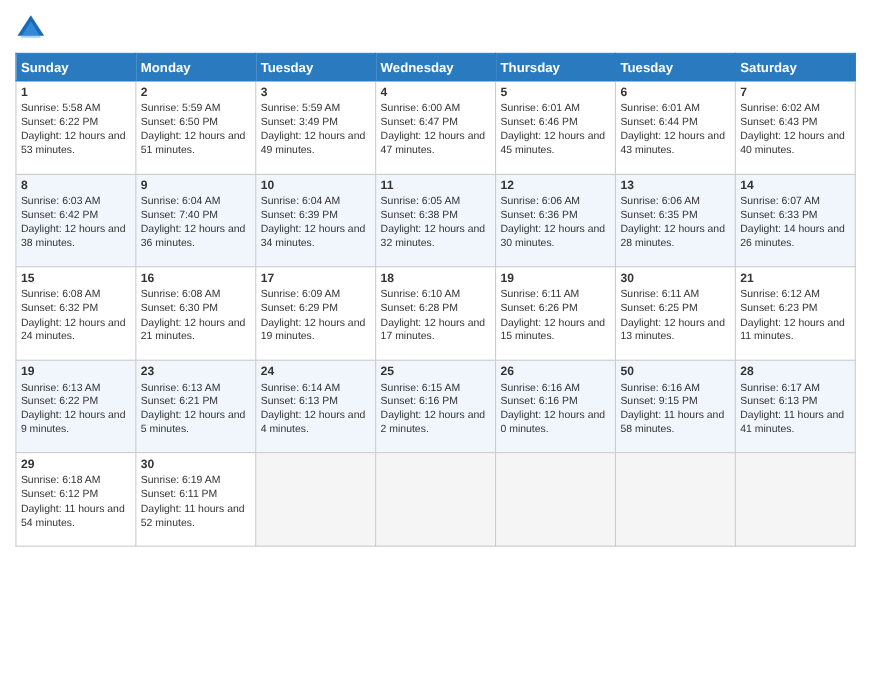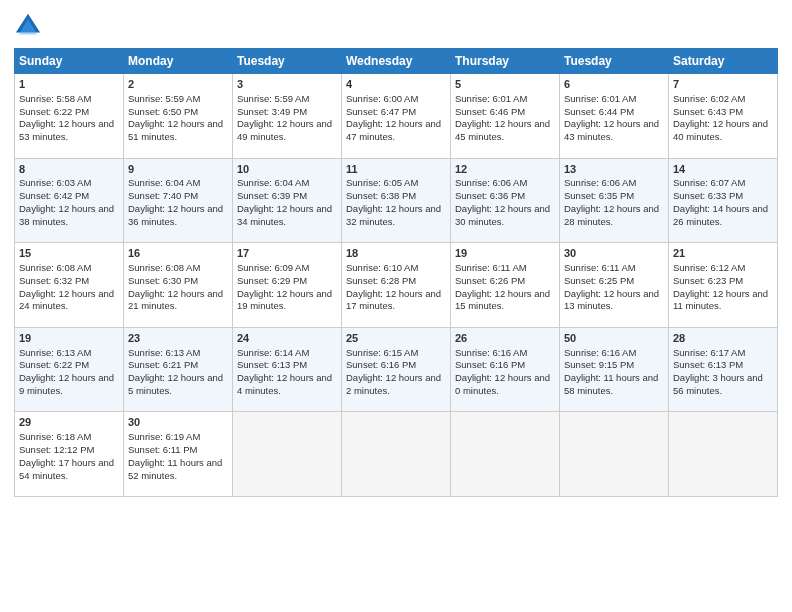--- a/index.html
+++ b/index.html
@@ -161,24 +161,24 @@
           <td><span class="day-num">30</span><span>Sunrise: 6:11 AM</span><br><span>Sunset: 6:25 PM</span><br><span>Daylight: 12 hours and 13 minutes.</span></td>
           <td><span class="day-num">21</span><span>Sunrise: 6:12 AM</span><br><span>Sunset: 6:23 PM</span><br><span>Daylight: 12 hours and 11 minutes.</span></td>
         </tr>
         <tr>
           <td><span class="day-num">19</span><span>Sunrise: 6:13 AM</span><br><span>Sunset: 6:22 PM</span><br><span>Daylight: 12 hours and 9 minutes.</span></td>
           <td><span class="day-num">23</span><span>Sunrise: 6:13 AM</span><br><span>Sunset: 6:21 PM</span><br><span>Daylight: 12 hours and 5 minutes.</span></td>
           <td><span class="day-num">24</span><span>Sunrise: 6:14 AM</span><br><span>Sunset: 6:13 PM</span><br><span>Daylight: 12 hours and 4 minutes.</span></td>
           <td><span class="day-num">25</span><span>Sunrise: 6:15 AM</span><br><span>Sunset: 6:16 PM</span><br><span>Daylight: 12 hours and 2 minutes.</span></td>
           <td><span class="day-num">26</span><span>Sunrise: 6:16 AM</span><br><span>Sunset: 6:16 PM</span><br><span>Daylight: 12 hours and 0 minutes.</span></td>
           <td><span class="day-num">50</span><span>Sunrise: 6:16 AM</span><br><span>Sunset: 9:15 PM</span><br><span>Daylight: 11 hours and 58 minutes.</span></td>
-          <td><span class="day-num">28</span><span>Sunrise: 6:17 AM</span><br><span>Sunset: 6:13 PM</span><br><span>Daylight: 3 hours and 56 minutes.</span></td>
+          <td><span class="day-num">28</span><span>Sunrise: 6:17 AM</span><br><span>Sunset: 6:13 PM</span><br><span>Daylight: 11 hours and 41 minutes.</span></td>
         </tr>
         <tr>
-          <td><span class="day-num">29</span><span>Sunrise: 6:18 AM</span><br><span>Sunset: 12:12 PM</span><br><span>Daylight: 17 hours and 54 minutes.</span></td>
+          <td><span class="day-num">29</span><span>Sunrise: 6:18 AM</span><br><span>Sunset: 6:12 PM</span><br><span>Daylight: 11 hours and 54 minutes.</span></td>
           <td><span class="day-num">30</span><span>Sunrise: 6:19 AM</span><br><span>Sunset: 6:11 PM</span><br><span>Daylight: 11 hours and 52 minutes.</span></td>
           <td class="empty"></td>
           <td class="empty"></td>
           <td class="empty"></td>
           <td class="empty"></td>
           <td class="empty"></td>
         </tr>
       </tbody>
   </table>
 </div>

